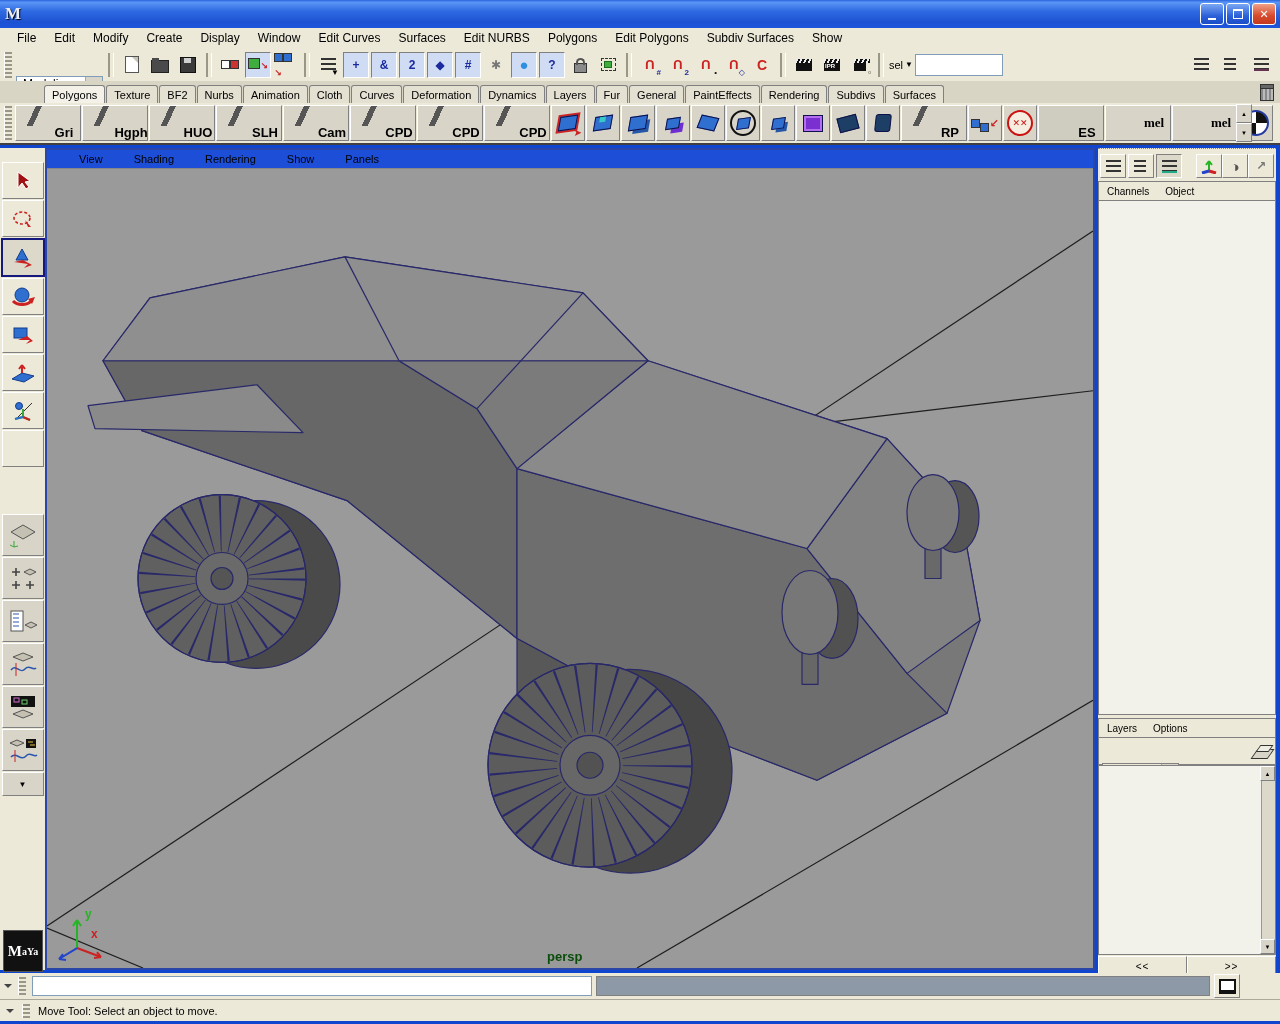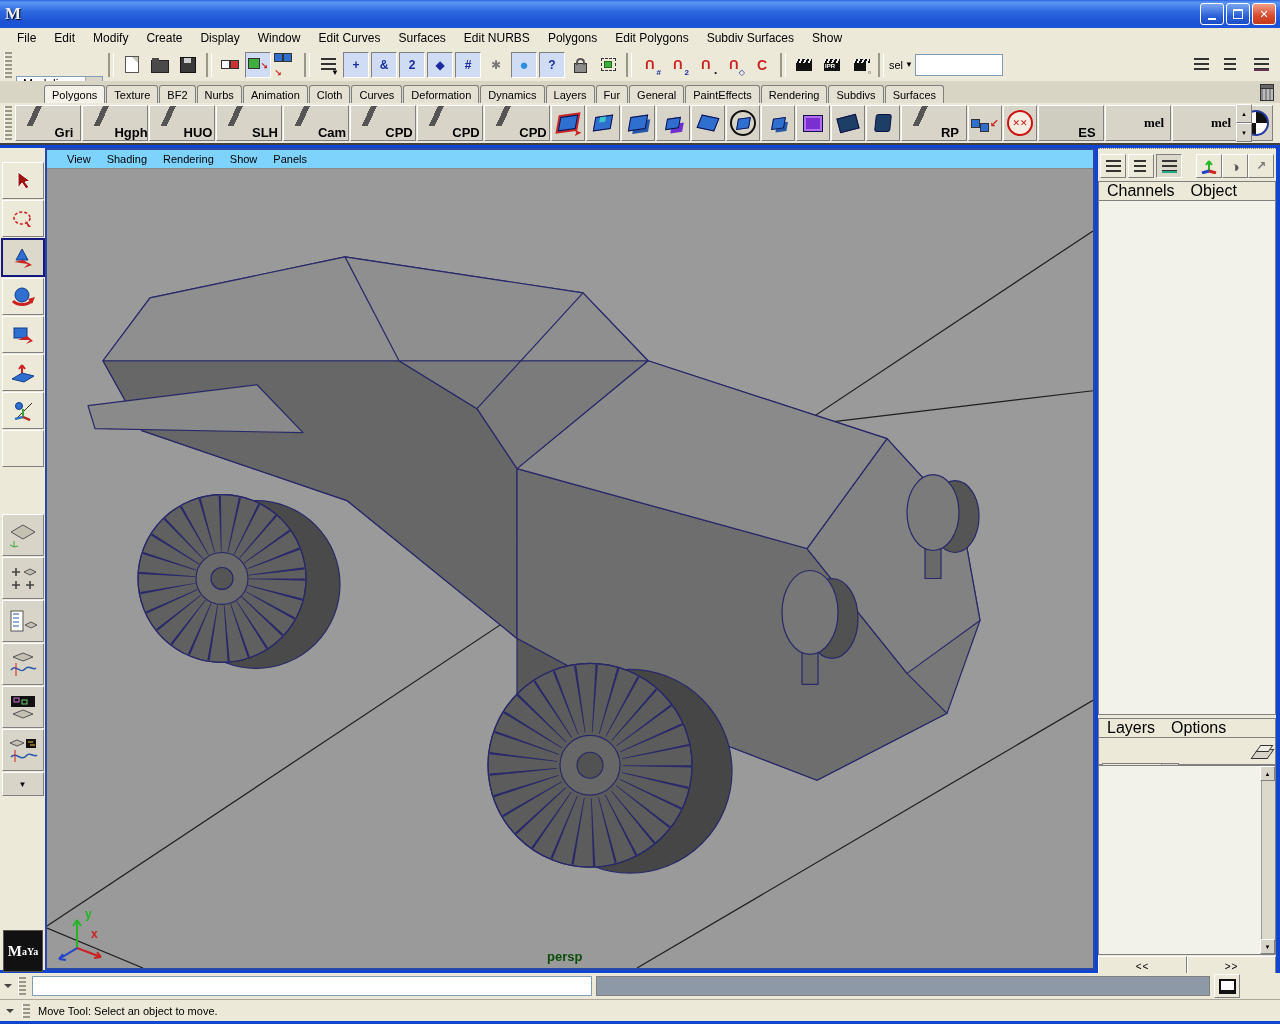--- a/index.html
+++ b/index.html
@@ -95,30 +95,30 @@
   .tool{width:40px;height:35px;border:1px solid;border-color:#fff #808080 #808080 #fff;background:#ece9d8;
      display:flex;align-items:center;justify-content:center;margin-bottom:1px;}
   .tool.sel{border:2px solid #15197e;background:#dcd9ca;}
   .lay{width:40px;height:40px;border:1px solid;border-color:#fff #808080 #808080 #fff;background:#d8d4c8;
      display:flex;align-items:center;justify-content:center;margin-bottom:1px;}
   .gap{height:46px;}
   #mayalogo{position:absolute;left:3px;top:930px;width:38px;height:40px;background:#111;color:#fff;
      display:flex;align-items:center;justify-content:center;font-family:"Liberation Serif",serif;font-weight:bold;font-size:15px;border:1px solid #555;}
   
   #viewport{left:45px;top:148px;width:1050px;height:822px;border:2px solid #2a47a8;box-sizing:border-box;background:#9a9a9a;}
-  #vpmenu{height:18px;background:#7dd3fc;border-bottom:1px solid #888;display:flex;align-items:center;gap:0;padding-left:12px;font-size:11px;}
+  #vpmenu{height:18px;background:#1d4ed8;border-bottom:1px solid #888;display:flex;align-items:center;gap:15px;padding-left:24px;font-size:11px;}
   #vpmenu span{padding:1px 8px;}
   #vpcanvas{width:100%;height:calc(100% - 19px);display:block;}
   
   #sidebar{left:1098px;top:148px;width:178px;height:827px;background:#ece9d8;box-sizing:border-box;}
   #sbicons{height:30px;display:flex;align-items:center;gap:2px;padding:2px 2px 0 2px;border-top:1px dotted #888;}
   .sbtn{width:24px;height:22px;border:1px solid;border-color:#fff #808080 #808080 #fff;background:#ece9d8;
      display:flex;align-items:center;justify-content:center;}
   #chanbar,#laybar{height:18px;background:#ece9d8;border:1px solid #808080;border-bottom:1px solid #808080;
-     display:flex;align-items:center;font-size:16px;}
+     display:flex;align-items:center;font-size:10px;}
   #chanbar span,#laybar span{padding:1px 8px;}
   #chanbox{height:513px;border:1px solid #808080;border-top:none;background:#f2f1ea;}
   #laypanel{margin-top:3px;}
   #layctrl{height:26px;border:1px solid #808080;border-top:none;background:#ece9d8;display:flex;align-items:center;padding:0 3px;}
   .laynew{margin-left:auto;width:20px;height:16px;position:relative;}
   .laynew:before{content:"";position:absolute;left:2px;top:6px;width:15px;height:8px;background:#d8d4c8;border:1px solid #333;transform:skewX(-35deg);}
   .laynew:after{content:"";position:absolute;left:6px;top:2px;width:11px;height:5px;background:#efede2;border:1px solid #333;transform:skewX(-35deg);}
   #laylist{height:188px;border:1px solid #808080;background:#f2f1ea;position:relative;}
   #laylist .sb{position:absolute;right:0;top:0;width:13px;height:100%;background:#dcd8ca;border-left:1px solid #999;}
   #laylist .sb .ar{position:absolute;right:0;width:13px;height:13px;border:1px solid;border-color:#fff #808080 #808080 #fff;background:#d8d4c8;font-size:6px;display:flex;align-items:center;justify-content:center;}

